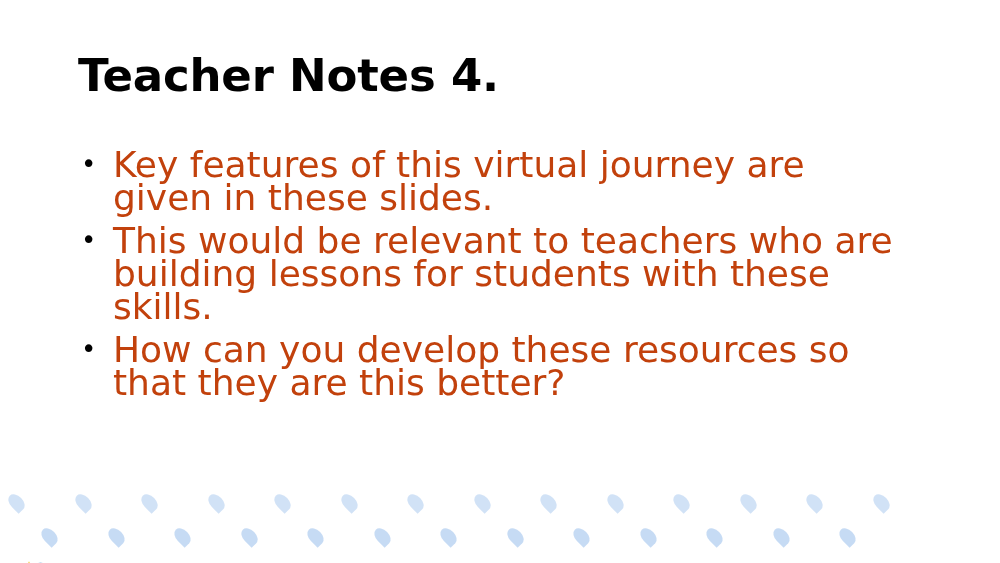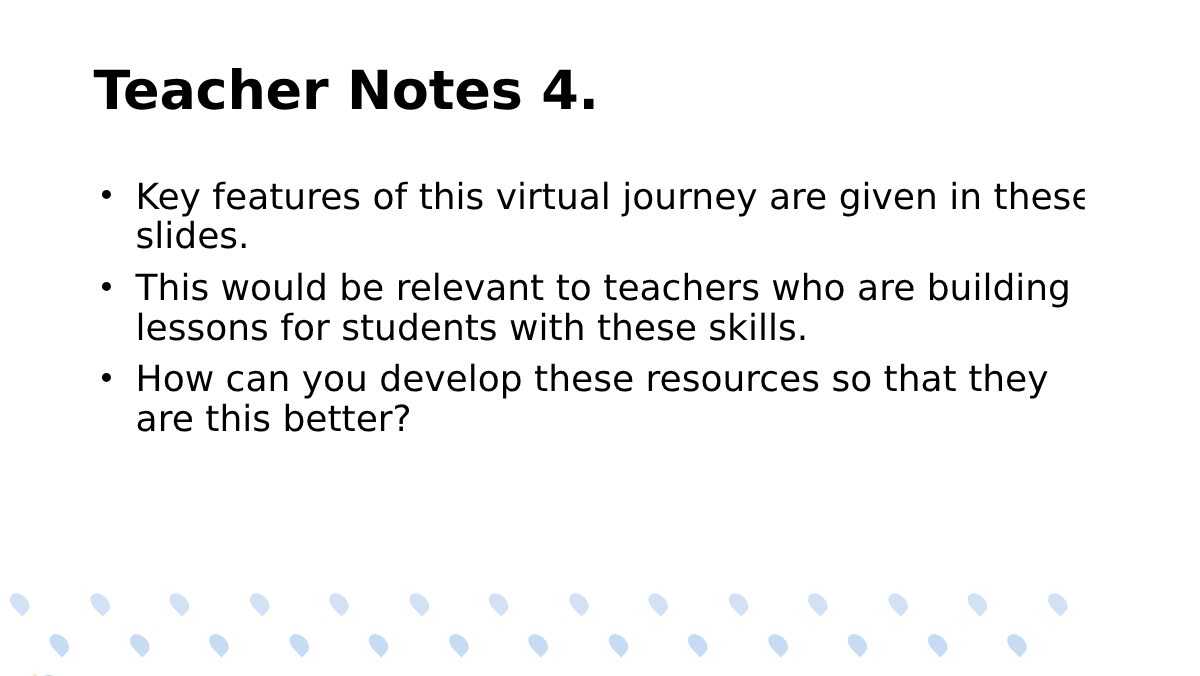--- a/index.html
+++ b/index.html
@@ -52,23 +52,23 @@
     width: 35px;
     font-size: 26px;
     line-height: 33px;
     color: #000000;
     text-align: left;
     padding-left: 3px;
     box-sizing: border-box;
   }
   .bullet-text {
     flex: 1 1 auto;
-    font-size: 30px;
+    font-size: 36px;
     line-height: 33px;
-    color: #000000;
+    color: #c2410c;
     max-width: 800px;
   }
 
   
   .droplets {
     position: absolute;
     left: 0;
     top: 483px;
     width: 1000px;
     height: 80px;

